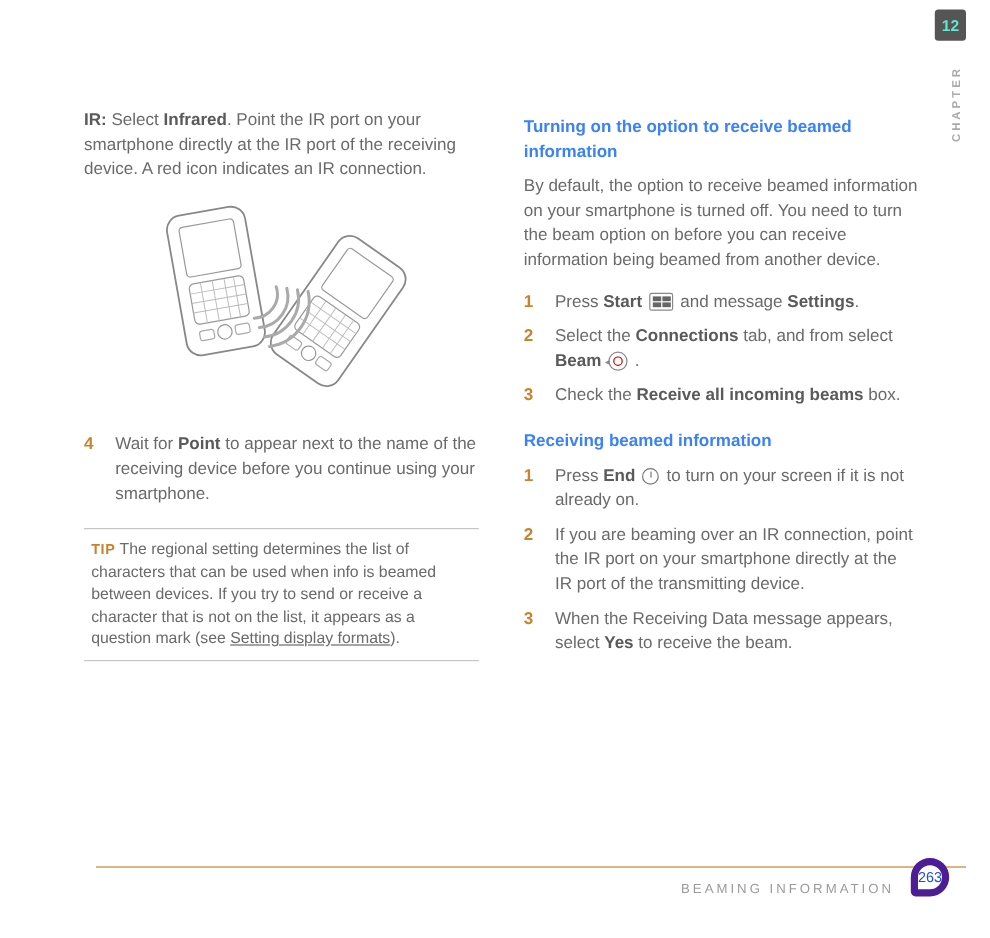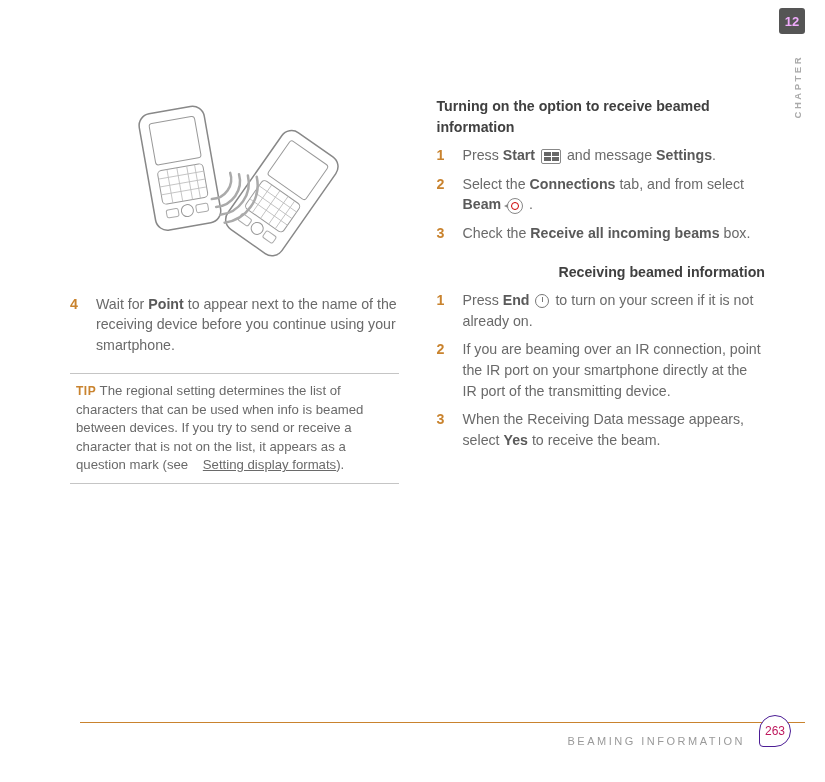--- a/index.html
+++ b/index.html
@@ -2,67 +2,70 @@
 <html><head>
 <meta charset="utf-8">
 <style>
   * { box-sizing: border-box; margin: 0; padding: 0; }
   html, body { width: 825px; height: 782px; font-family: Arial, Helvetica, sans-serif; background: #fff; }
   body { position: relative; color: #6a6a6a; }
 
   
   .header { position: absolute; top: 10px; left: 0; right: 0; height: 30px; }
   .header-title { position: absolute; top: 0; right: 60px; letter-spacing: 2.5px; font-size: 11.5px; color: #7a7a7a; }
-  .chapter-badge { position: absolute; top: -2px; right: 20px; width: 26px; height: 26px; background: #555; color: #f0abfc; border-radius: 3px; font-size: 13px; font-weight: bold; display: flex; align-items: center; justify-content: center; }
+  .chapter-badge { position: absolute; top: -2px; right: 20px; width: 26px; height: 26px; background: #555; color: #5eead4; border-radius: 3px; font-size: 13px; font-weight: bold; display: flex; align-items: center; justify-content: center; }
   .chapter-vert { position: absolute; top: 55px; right: 22px; writing-mode: vertical-rl; transform: rotate(180deg); letter-spacing: 2.5px; font-size: 9.5px; color: #aaa; font-weight: bold; }
 
   .page { position: absolute; top: 90px; left: 70px; right: 60px; bottom: 80px; display: flex; gap: 38px; }
   .col { flex: 1; font-size: 14.2px; line-height: 1.45; color: #6a6a6a; }
 
   .para { margin-bottom: 14px; }
 
   .step { display: flex; gap: 10px; margin-bottom: 8px; }
   .step-num { color: #c9832e; font-weight: bold; min-width: 16px; }
   .step-body { flex: 1; }
 
   b { color: #5a5a5a; font-weight: bold; }
-  .section-title { font-weight: bold; color: #404040; margin-bottom: 8px; margin-top: 6px; }
+  .section-title { font-weight: bold; color: #3b82f6; margin-bottom: 8px; margin-top: 6px; }
 
   .figure { margin: 10px 0 18px 0; text-align: center; }
   .figure svg { width: 230px; height: 170px; }
 
   .tip-box { border-top: 1px solid #c5c5c5; border-bottom: 1px solid #c5c5c5; padding: 8px 6px; font-size: 13.2px; line-height: 1.4; }
   .tip-label { color: #c9832e; font-weight: bold; font-size: 12px; letter-spacing: 0.5px; }
-  .tip-link { text-decoration: underline; margin-left: 11px; }
+  .tip-link { text-decoration: underline; }
 
   .inline-icon { display: inline-block; vertical-align: middle; margin: 0 2px; }
   .icon-start { width: 20px; height: 15px; border: 1px solid #888; border-radius: 2px; position: relative; background: #fff; }
   .icon-start::before { content:""; position:absolute; top:2px; left:2px; width:7px; height:4px; background:#666; box-shadow: 8px 0 0 #666, 0 5px 0 #666, 8px 5px 0 #666; }
   .icon-beam { width: 16px; height: 16px; border: 1.5px solid #888; border-radius: 50%; position: relative; }
   .icon-beam::before { content:""; position:absolute; top:3px; left:3px; width:6px; height:6px; border:1.5px solid #c00; border-radius:50%; }
   .icon-beam::after { content:""; position:absolute; top:5.5px; left:-4px; width:0; height:0; border-top:2px solid transparent; border-bottom:2px solid transparent; border-right:4px solid #888; }
   .icon-end { width: 14px; height: 14px; border: 1.5px solid #777; border-radius: 50%; position: relative; }
   .icon-end::before { content:""; position:absolute; top:2px; left:5.5px; width:1.5px; height:5px; background:#777; }
 
   
   .footer { position: absolute; bottom: 20px; left: 80px; right: 20px; border-top: 1px solid #c9832e; height: 40px; }
   .footer-title { position: absolute; right: 60px; top: 12px; letter-spacing: 2.5px; font-size: 11px; color: #9a9a9a; }
-  .page-badge { position: absolute; right: 14px; top: 0px; width: 32px; height: 32px; border: 1px solid #4c1d95; border-radius: 50% 50% 50% 4px; transform: translateY(-8px); background:#fff; display:flex; align-items:center; justify-content:center; font-size:12px; color:#be185d; }
+  .page-badge { position: absolute; right: 14px; top: 0px; width: 32px; height: 32px; border: 6px solid #4c1d95; border-radius: 50% 50% 50% 4px; transform: translateY(-8px); background:#fff; display:flex; align-items:center; justify-content:center; font-size:12px; color:#1d4ed8; }
 </style>
 </head>
 <body>
 
 <div class="header">
   <div class="chapter-badge">12</div>
 </div>
 <div class="chapter-vert">CHAPTER</div>
 
 <div class="page">
 
   <div class="col">
+    <p class="para">
+      <b>IR:</b><span> Select </span><b>Infrared</b><span>. Point the IR port on your smartphone directly at the IR port of the receiving device. A red icon indicates an IR connection.</span>
+    </p>
 
     <div class="figure">
       <svg viewBox="0 0 230 170">
 
         <g transform="translate(28,8) rotate(-10 40 60)">
           <rect x="0" y="0" width="66" height="118" rx="12" ry="12" fill="#fff" stroke="#888" stroke-width="1.5"></rect>
           <rect x="10" y="10" width="46" height="42" rx="3" fill="#fff" stroke="#999"></rect>
           <rect x="10" y="58" width="46" height="34" rx="4" fill="#fff" stroke="#999"></rect>
           <g stroke="#bbb" stroke-width="0.8">
             <line x1="10" y1="66" x2="56" y2="66"></line>
@@ -112,20 +115,21 @@
       </div>
     </div>
 
     <div class="tip-box" style="margin-top:18px;">
       <span class="tip-label">TIP</span><span> The regional setting determines the list of characters that can be used when info is beamed between devices. If you try to send or receive a character that is not on the list, it appears as a question mark (see </span><span class="tip-link">Setting display formats</span><span>).</span>
     </div>
   </div>
 
   <div class="col">
     <div class="section-title">Turning on the option to receive beamed information</div>
+    <p class="para">By default, the option to receive beamed information on your smartphone is turned off. You need to turn the beam option on before you can receive information being beamed from another device.</p>
 
     <div class="step">
       <div class="step-num">1</div>
       <div class="step-body">
         <span>Press </span><b>Start</b>
         <span class="inline-icon icon-start"></span><span> and message </span><b>Settings</b><span>.</span>
       </div>
     </div>
 
     <div class="step">
@@ -136,21 +140,21 @@
       </div>
     </div>
 
     <div class="step">
       <div class="step-num">3</div>
       <div class="step-body">
         <span>Check the </span><b>Receive all incoming beams</b><span> box.</span>
       </div>
     </div>
 
-    <div class="section-title" style="margin-top:18px;text-align:right;">Receiving beamed information</div>
+    <div class="section-title" style="margin-top:18px;">Receiving beamed information</div>
 
     <div class="step">
       <div class="step-num">1</div>
       <div class="step-body">
         <span>Press </span><b>End</b>
         <span class="inline-icon icon-end"></span><span> to turn on your screen if it is not already on.</span>
       </div>
     </div>
 
     <div class="step">

